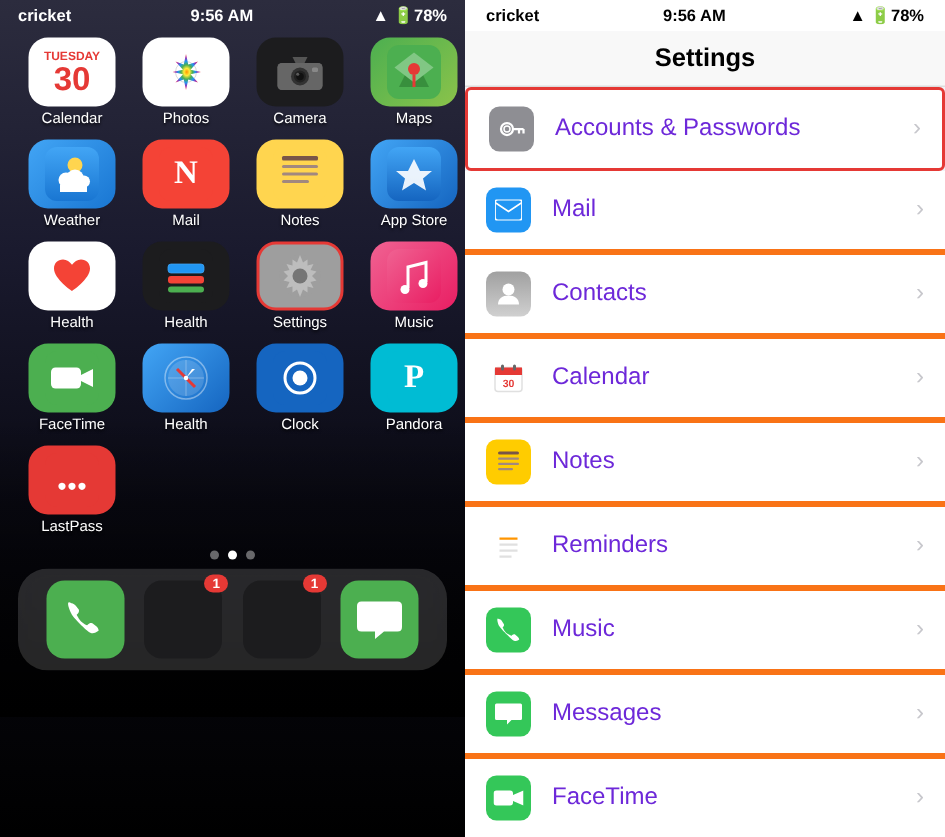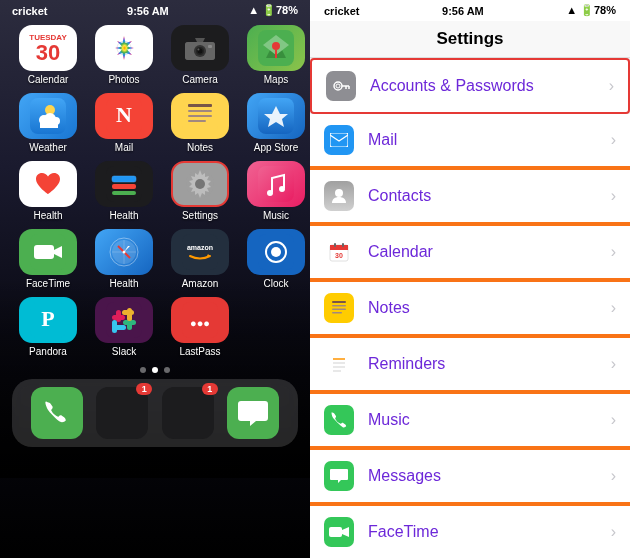--- a/index.html
+++ b/index.html
@@ -440,31 +440,20 @@
           <line x1="6" y1="18" x2="30" y2="18" stroke="rgba(255,255,255,0.4)" stroke-width="0.5"></line>
           <path d="M22 12 L18 18 L12 24 L18 18 L24 12 Z" fill="white"></path>
           <path d="M12 12 L18 18" stroke="#e53935" stroke-width="2"></path>
           <path d="M18 18 L24 24" stroke="#e53935" stroke-width="2"></path>
           <circle cx="18" cy="18" r="1.5" fill="white"></circle>
         </svg>
       </div>
       <span class="app-label">Health</span>
     </div>
 
-    <div class="app-item">
-      <div class="app-icon icon-amazon">
-        <svg width="36" height="36" viewBox="0 0 36 36">
-          <rect width="36" height="36" rx="8" fill="#232f3e"></rect>
-          <text x="18" y="16" text-anchor="middle" fill="white" font-size="7" font-family="Arial" font-weight="bold">amazon</text>
-          <path d="M8 22 Q18 27 28 22" stroke="#ff9900" stroke-width="2" fill="none" stroke-linecap="round"></path>
-          <path d="M26 20 L28 22 L25 22" fill="#ff9900"></path>
-        </svg>
-      </div>
-      <span class="app-label">Amazon</span>
-    </div>
 
     <div class="app-item">
       <div class="app-icon icon-simple">
         <svg width="36" height="36" viewBox="0 0 36 36">
           <rect width="36" height="36" rx="8" fill="#1565c0"></rect>
           <circle cx="18" cy="18" r="10" fill="none" stroke="white" stroke-width="2"></circle>
           <circle cx="18" cy="18" r="5" fill="white"></circle>
         </svg>
       </div>
       <span class="app-label">Clock</span>
@@ -473,36 +462,20 @@
     <div class="app-item">
       <div class="app-icon icon-pandora">
         <svg width="36" height="36" viewBox="0 0 36 36">
           <rect width="36" height="36" rx="8" fill="#00bcd4"></rect>
           <text x="18" y="24" text-anchor="middle" fill="white" font-size="22" font-family="serif" font-weight="bold">P</text>
         </svg>
       </div>
       <span class="app-label">Pandora</span>
     </div>
 
-    <div class="app-item">
-      <div class="app-icon icon-slack">
-        <svg width="36" height="36" viewBox="0 0 36 36">
-          <rect width="36" height="36" rx="8" fill="#4a154b"></rect>
-          <rect x="10" y="8" width="5" height="12" rx="2.5" fill="#E01E5A"></rect>
-          <rect x="6" y="13" width="13" height="5" rx="2.5" fill="#E01E5A"></rect>
-          <rect x="21" y="16" width="5" height="12" rx="2.5" fill="#2EB67D"></rect>
-          <rect x="17" y="18" width="13" height="5" rx="2.5" fill="#2EB67D"></rect>
-          <rect x="16" y="8" width="12" height="5" rx="2.5" fill="#ECB22E"></rect>
-          <rect x="21" y="6" width="5" height="13" rx="2.5" fill="#ECB22E"></rect>
-          <rect x="8" y="23" width="12" height="5" rx="2.5" fill="#36C5F0"></rect>
-          <rect x="6" y="18" width="5" height="13" rx="2.5" fill="#36C5F0"></rect>
-        </svg>
-      </div>
-      <span class="app-label">Slack</span>
-    </div>
 
     <div class="app-item">
       <div class="app-icon icon-lastpass">
         <svg width="36" height="36" viewBox="0 0 36 36">
           <rect width="36" height="36" rx="8" fill="#e53935"></rect>
           <text x="18" y="25" text-anchor="middle" fill="white" font-size="11" font-family="Arial" font-weight="bold">●●●</text>
         </svg>
       </div>
       <span class="app-label">LastPass</span>
     </div>

